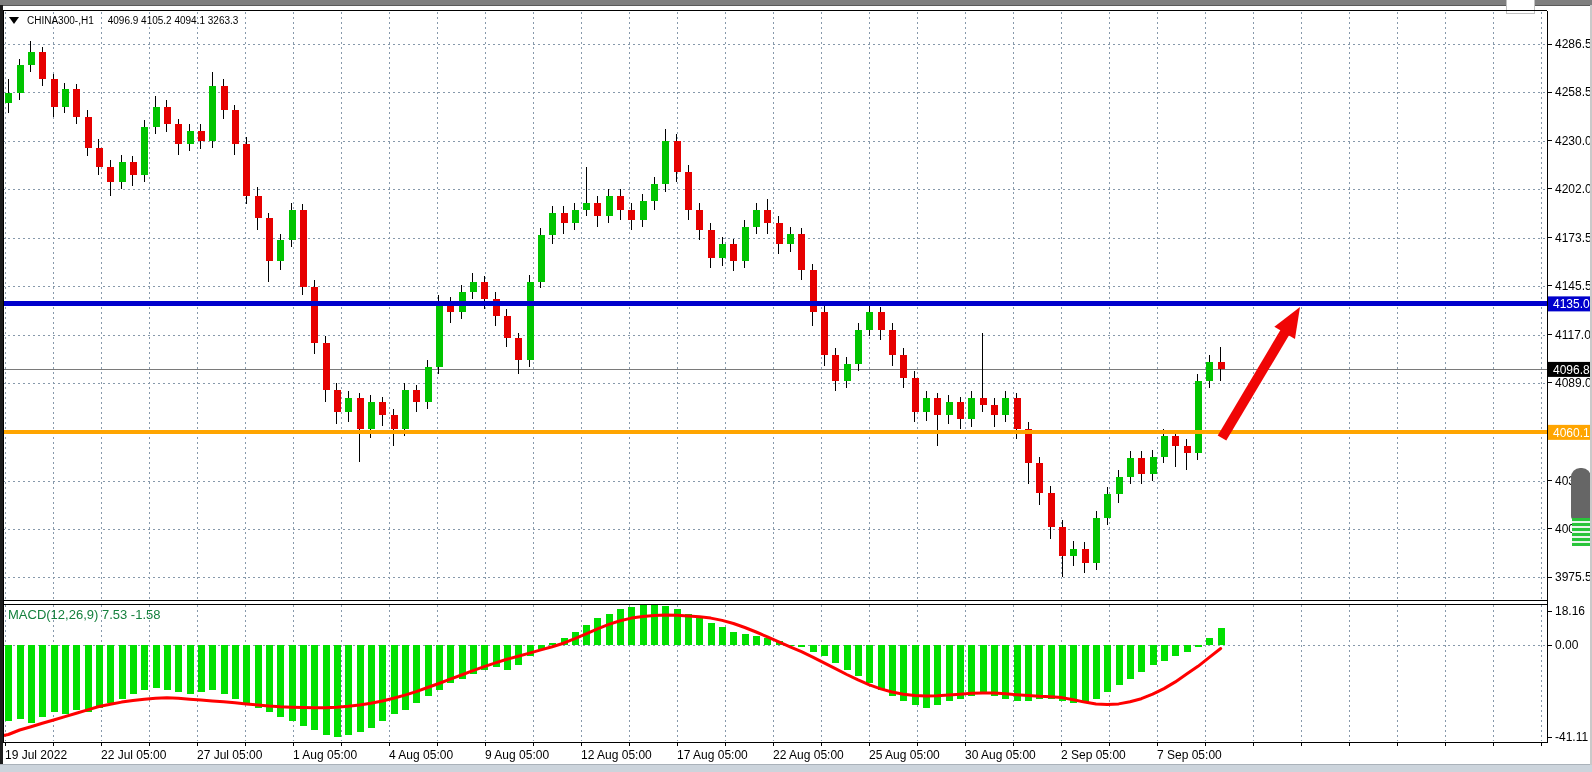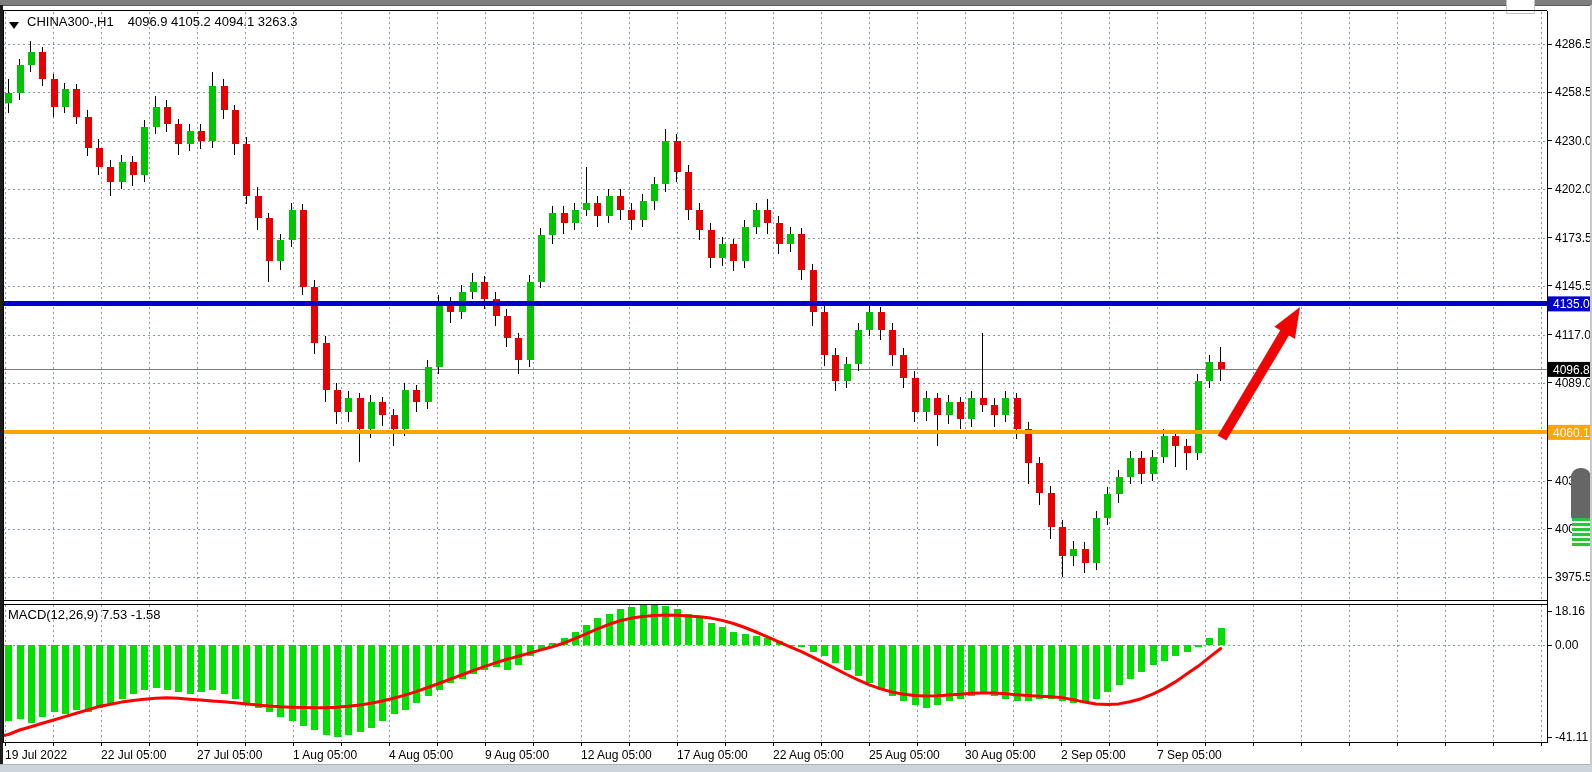--- a/index.html
+++ b/index.html
@@ -4,26 +4,26 @@
 <style>
   html,body{margin:0;padding:0;background:#9a9a9a;}
   .screen{position:relative;width:1592px;height:772px;background:#ffffff;overflow:hidden;
           font-family:"Liberation Sans",sans-serif;}
   .frame-top{position:absolute;left:0;top:0;width:1592px;height:5px;background:#7f7f7f;border-bottom:1px solid #5a5a5a;}
   .frame-notch{position:absolute;left:1506px;top:0;width:27px;height:13px;background:#ffffff;border:1px solid #c0c0c0;border-top:none;}
   .frame-left{position:absolute;left:0;top:5px;width:3px;height:760px;background:#1d1d1d;}
   .frame-bottom{position:absolute;left:0;top:764px;width:1592px;height:8px;background:#ccd4dc;border-top:1px solid #aab2ba;}
   .frame-right{position:absolute;left:1590px;top:5px;width:2px;height:760px;background:#c9c9c9;}
   svg{position:absolute;left:0;top:0;}
-  .chart-header{position:absolute;left:9px;top:11px;height:18px;display:flex;align-items:flex-end;
-                font-size:13px;color:#000;white-space:pre;}
+  .chart-header{position:absolute;left:9px;top:11px;height:18px;display:flex;align-items:center;
+                font-size:10px;color:#000;white-space:pre;}
   .tri{display:inline-block;width:0;height:0;border-left:5px solid transparent;border-right:5px solid transparent;
        border-top:7px solid #000;margin-right:8px;}
   .sym{margin-right:14px;}
-  .macd-header{position:absolute;left:8px;top:607px;font-size:13px;color:#000000;white-space:pre;}
+  .macd-header{position:absolute;left:8px;top:607px;font-size:13px;color:#15803d;white-space:pre;}
   .scroll-art{position:absolute;left:1571px;top:468px;width:20px;height:78px;}
   .scroll-thumb{position:absolute;left:0;top:0;width:20px;height:52px;background:#666;border-radius:9px 9px 4px 4px;}
   .scroll-stripes{position:absolute;left:1px;top:50px;width:18px;height:28px;
       background:repeating-linear-gradient(to bottom,#29c43a 0px,#29c43a 3px,#eaf6ec 3px,#eaf6ec 5px);}
 </style>
 </head>
 <body>
 
 <div class="screen">
   <div class="frame-top"></div>

